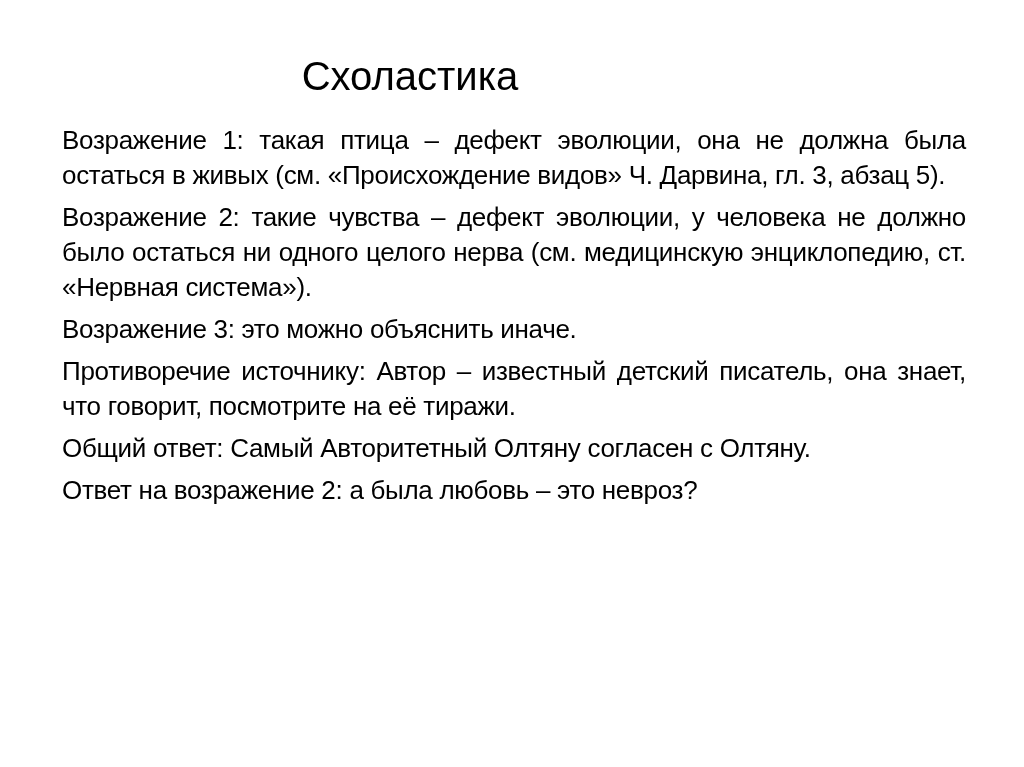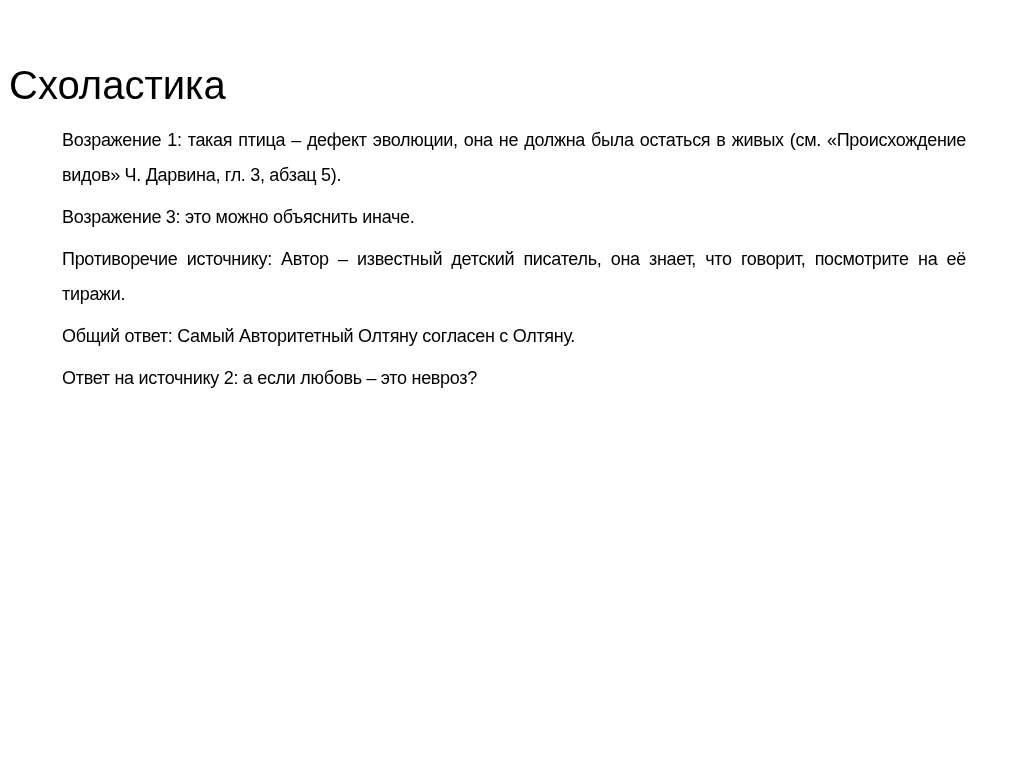--- a/index.html
+++ b/index.html
@@ -19,47 +19,49 @@
       position: absolute;
       left: 0; top: 0;
       width: 1024px; height: 767px;
       background: #ffffff;
     }
     .title {
       position: absolute;
       left: 0;
       top: 50px;
       width: 820px;
+      text-align: center;
       font-size: 40px;
       line-height: 52px;
       font-weight: normal;
-      margin: 9px;
+      margin: 0;
     }
     .content {
       position: absolute;
       left: 62px;
       top: 123px;
       width: 904px;
     }
     .para {
       margin: 0 0 7px 0;
-      font-size: 18px;
+      font-size: 26px;
       line-height: 35px;
       text-align: justify;
       letter-spacing: -0.3px;
       transform-origin: left top;
     }
     .para.last-left { text-align-last: left; }
   </style>
 </head>
 <body>
 
 <div class="slide">
   <h1 class="title">Схоластика</h1>
 
   <div class="content">
     <p class="para last-left">Возражение 1: такая птица – дефект эволюции, она не должна была остаться в живых (см. «Происхождение видов» Ч. Дарвина, гл. 3, абзац 5).</p>
+    <p class="para last-left">Возражение 2: такие чувства – дефект эволюции, у человека не должно было остаться ни одного целого нерва (см. медицинскую энциклопедию, ст. «Нервная система»).</p>
     <p class="para last-left">Возражение 3: это можно объяснить иначе.</p>
     <p class="para last-left">Противоречие источнику: Автор – известный детский писатель, она знает, что говорит, посмотрите на её тиражи.</p>
     <p class="para last-left">Общий ответ: Самый Авторитетный Олтяну согласен с Олтяну.</p>
-    <p class="para last-left">Ответ на источнику 2: а если любовь – это невроз?</p>
+    <p class="para last-left">Ответ на возражение 2: а была любовь – это невроз?</p>
   </div>
 </div>
 
 </body></html>

